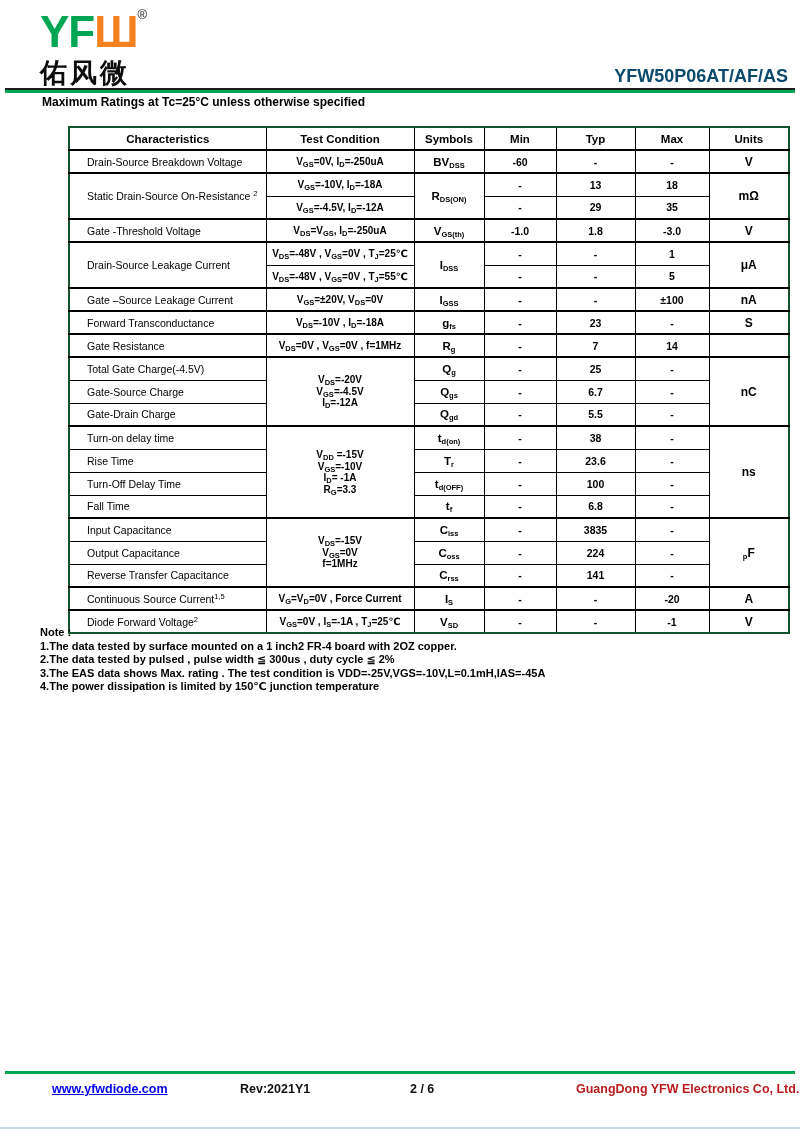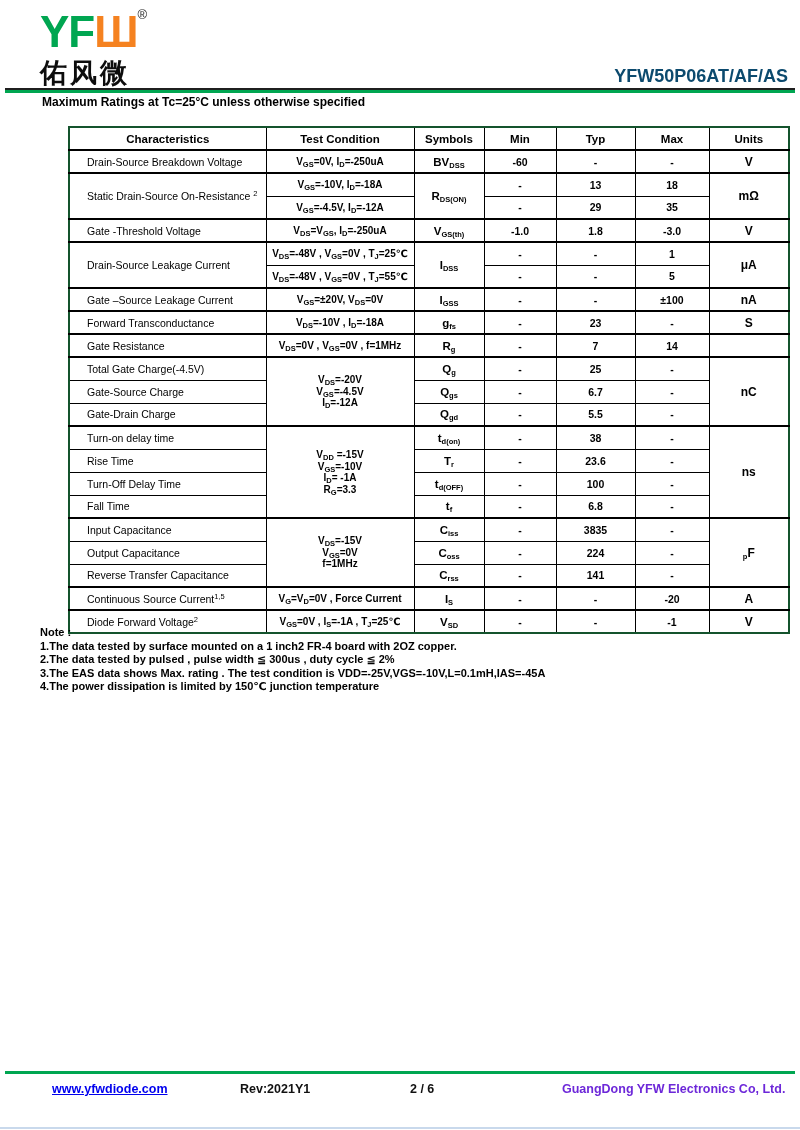--- a/index.html
+++ b/index.html
@@ -45,21 +45,21 @@
   
   .notes { position:absolute; top:626px; left:40px; width:726px;
     font-size:11px; font-weight:bold; line-height:13.5px; color:#000; }
 
   
   .footer-rule { position:absolute; top:1071px; left:5px; right:5px; height:3px; background:#00A651; }
   .footer { position:absolute; top:1082px; left:0; width:800px; height:18px; font-size:12.5px; font-weight:bold;margin-left:12px; }
   .footer-link { position:absolute; left:40px; color:#0000EE; text-decoration:underline; }
   .footer-rev  { position:absolute; left:228px; color:#111; }
   .footer-page { position:absolute; left:398px; color:#111; }
-  .footer-company { position:absolute; left:550px; color:#6d28d9; }
+  .footer-company { position:absolute; left:564px; color:#b91c1c; }
   .bottom-rule { position:absolute; top:1127px; left:0; right:0; height:2px; background:#C9D9EC; }
 </style>
 </head>
 <body>
 
 <div class="logo">
   <div class="logo-text"><span class="logo-yf">YF</span><span class="logo-w">Ш</span><span class="logo-reg">®</span></div>
   <div class="logo-cn">佑风微</div>
 </div>
 <div class="part-number">YFW50P06AT/AF/AS</div>

